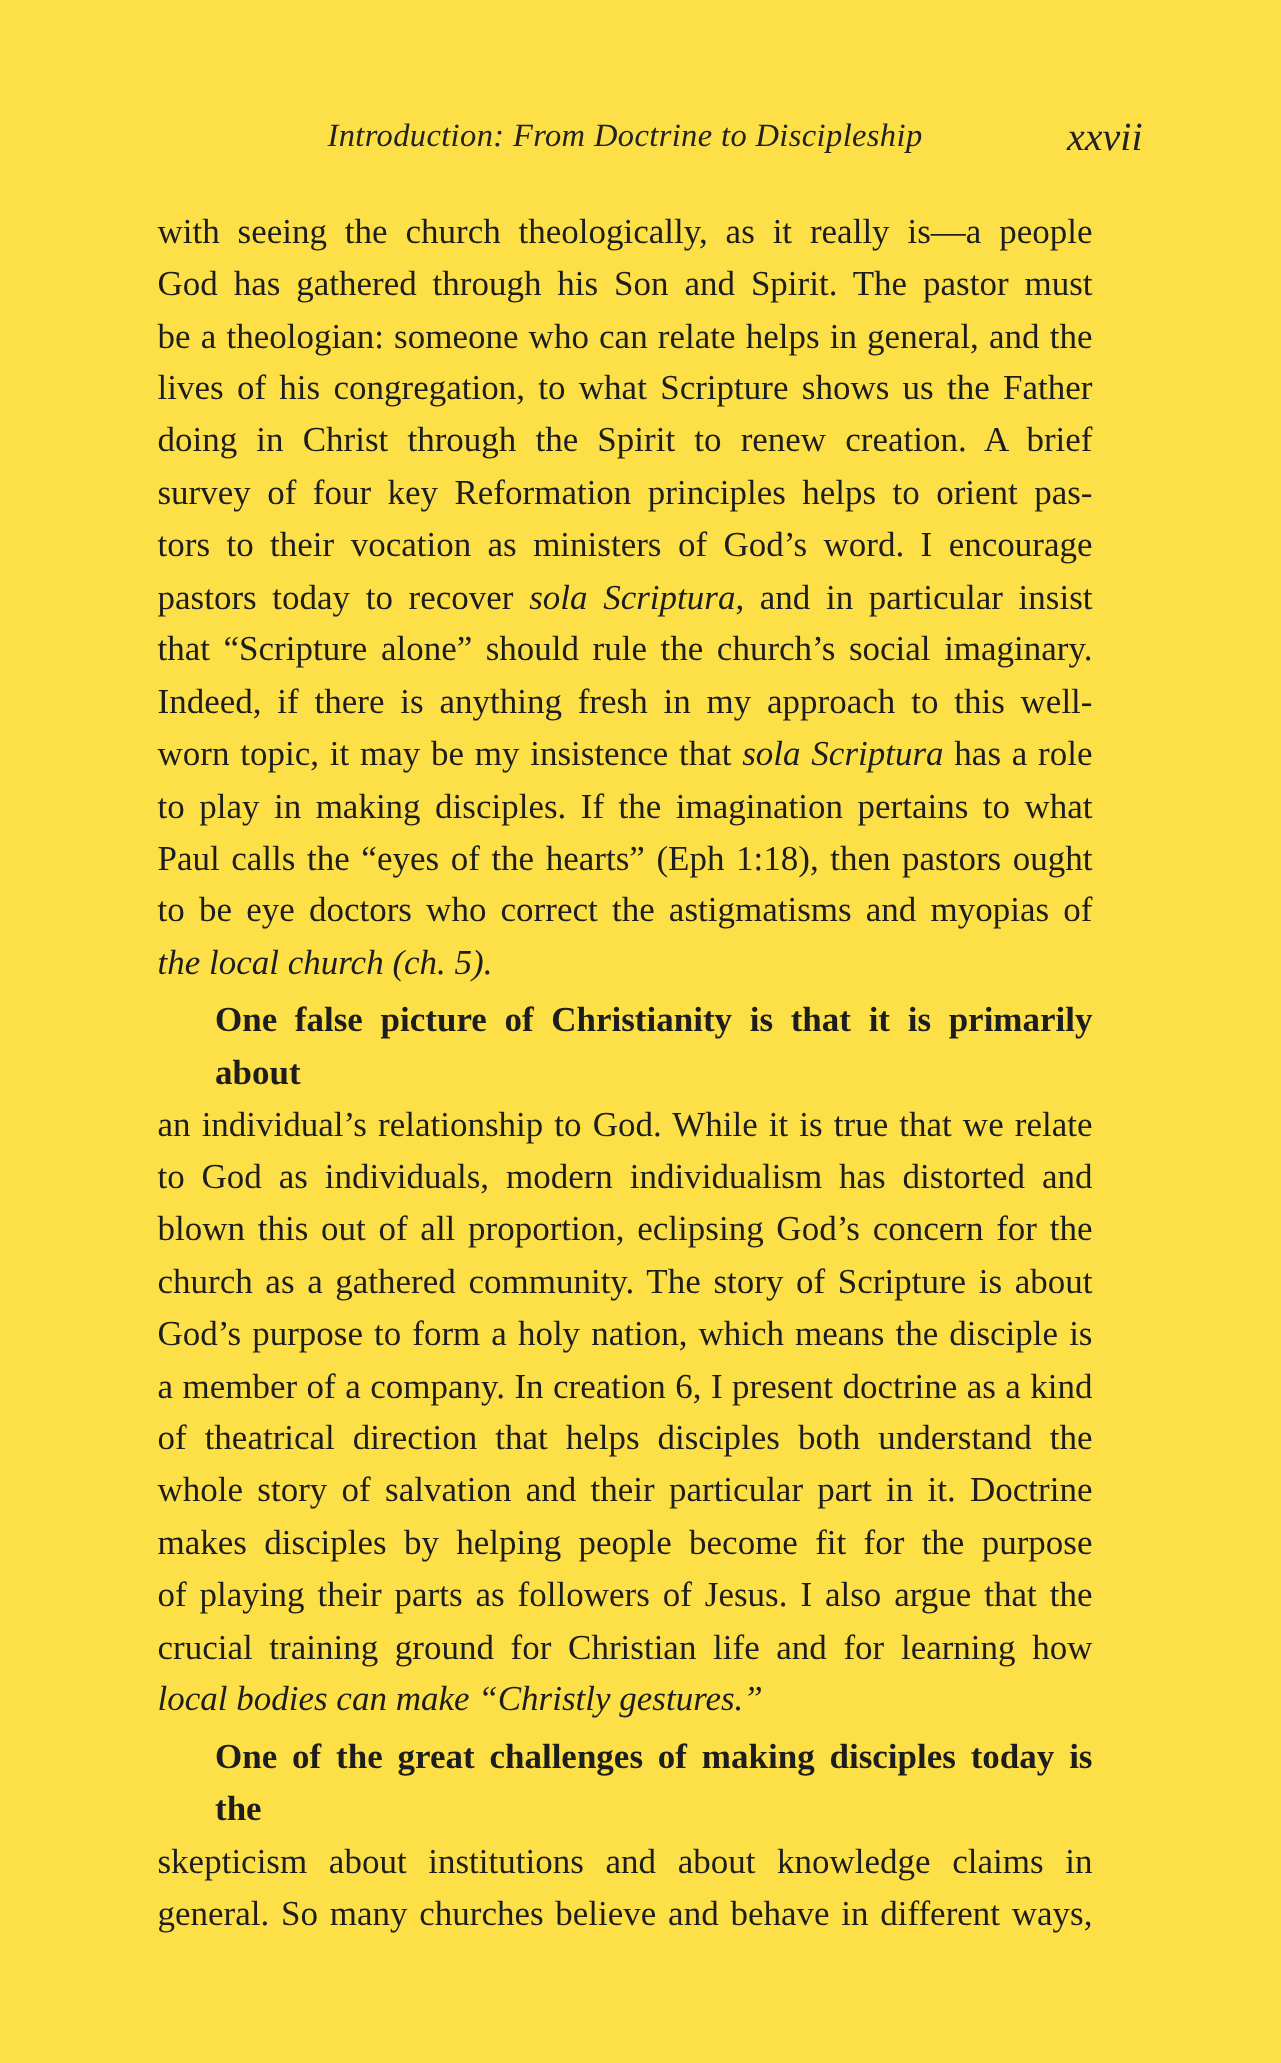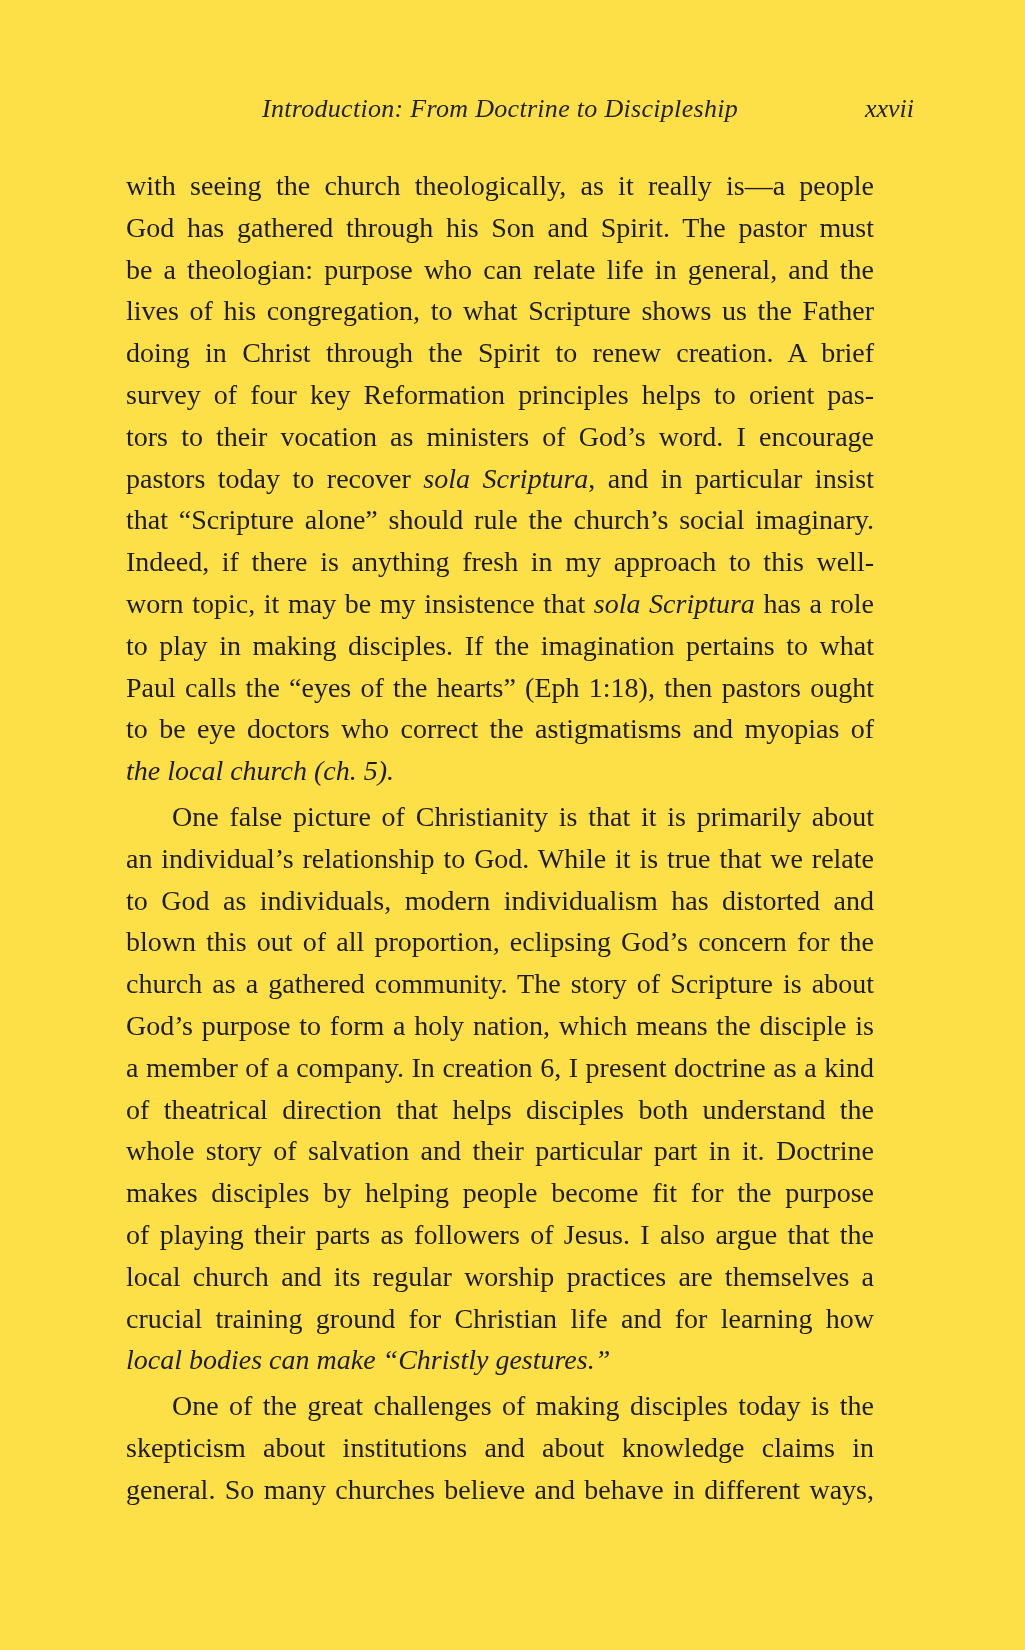--- a/index.html
+++ b/index.html
@@ -30,21 +30,21 @@
       font-size: 26px;
       line-height: 34px;
       color: #222222;
       letter-spacing: 0.3px;
     }
     .folio {
       position: absolute;
       top: 0;
       right: -36px;
       font-style: italic;
-      font-size: 26px;
+      font-size: 32px;
       line-height: 34px;
       color: #222222;
     }
     .textblock {
       position: absolute;
       top: 161px;
       left: 122px;
       width: 756px;
     }
     .paragraph {
@@ -58,38 +58,39 @@
       text-align: justify;
       text-align-last: justify;
       text-justify: inter-word;
     }
     .line.lastline {
       text-align-last: left;
       font-style: italic;
     }
     .line.indented {
       padding-left: 46px;
+      font-weight: bold;
     }
     .italic {
       font-style: italic;
     }
   </style>
 </head>
 <body>
 
 <div class="page">
   <header class="running-header">
     <span class="running-title">Introduction: From Doctrine to Discipleship</span>
     <span class="folio">xxvii</span>
   </header>
   <main class="textblock">
       <div class="paragraph">
         <div class="line"><span>with seeing the church theologically, as it really is—a people</span></div>
         <div class="line"><span>God has gathered through his Son and Spirit. The pastor must</span></div>
-        <div class="line"><span>be a theologian: purpose who can relate life in general, and the</span></div>
+        <div class="line"><span>be a theologian: someone who can relate helps in general, and the</span></div>
         <div class="line"><span>lives of his congregation, to what Scripture shows us the Father</span></div>
         <div class="line"><span>doing in Christ through the Spirit to renew creation. A brief</span></div>
         <div class="line"><span>survey of four key Reformation principles helps to orient pas-</span></div>
         <div class="line"><span>tors to their vocation as ministers of God’s word. I encourage</span></div>
         <div class="line"><span>pastors today to recover </span><span class="italic">sola Scriptura</span><span>, and in particular insist</span></div>
         <div class="line"><span>that “Scripture alone” should rule the church’s social imaginary.</span></div>
         <div class="line"><span>Indeed, if there is anything fresh in my approach to this well-</span></div>
         <div class="line"><span>worn topic, it may be my insistence that </span><span class="italic">sola Scriptura</span><span> has a role</span></div>
         <div class="line"><span>to play in making disciples. If the imagination pertains to what</span></div>
         <div class="line"><span>Paul calls the “eyes of the hearts” (Eph 1:18), then pastors ought</span></div>
@@ -101,21 +102,20 @@
         <div class="line"><span>an individual’s relationship to God. While it is true that we relate</span></div>
         <div class="line"><span>to God as individuals, modern individualism has distorted and</span></div>
         <div class="line"><span>blown this out of all proportion, eclipsing God’s concern for the</span></div>
         <div class="line"><span>church as a gathered community. The story of Scripture is about</span></div>
         <div class="line"><span>God’s purpose to form a holy nation, which means the disciple is</span></div>
         <div class="line"><span>a member of a company. In creation 6, I present doctrine as a kind</span></div>
         <div class="line"><span>of theatrical direction that helps disciples both understand the</span></div>
         <div class="line"><span>whole story of salvation and their particular part in it. Doctrine</span></div>
         <div class="line"><span>makes disciples by helping people become fit for the purpose</span></div>
         <div class="line"><span>of playing their parts as followers of Jesus. I also argue that the</span></div>
-        <div class="line"><span>local church and its regular worship practices are themselves a</span></div>
         <div class="line"><span>crucial training ground for Christian life and for learning how</span></div>
         <div class="line lastline"><span>local bodies can make “Christly gestures.”</span></div>
       </div>
       <div class="paragraph">
         <div class="line indented"><span>One of the great challenges of making disciples today is the</span></div>
         <div class="line"><span>skepticism about institutions and about knowledge claims in</span></div>
         <div class="line"><span>general. So many churches believe and behave in different ways,</span></div>
       </div>
     </main>
 </div>

